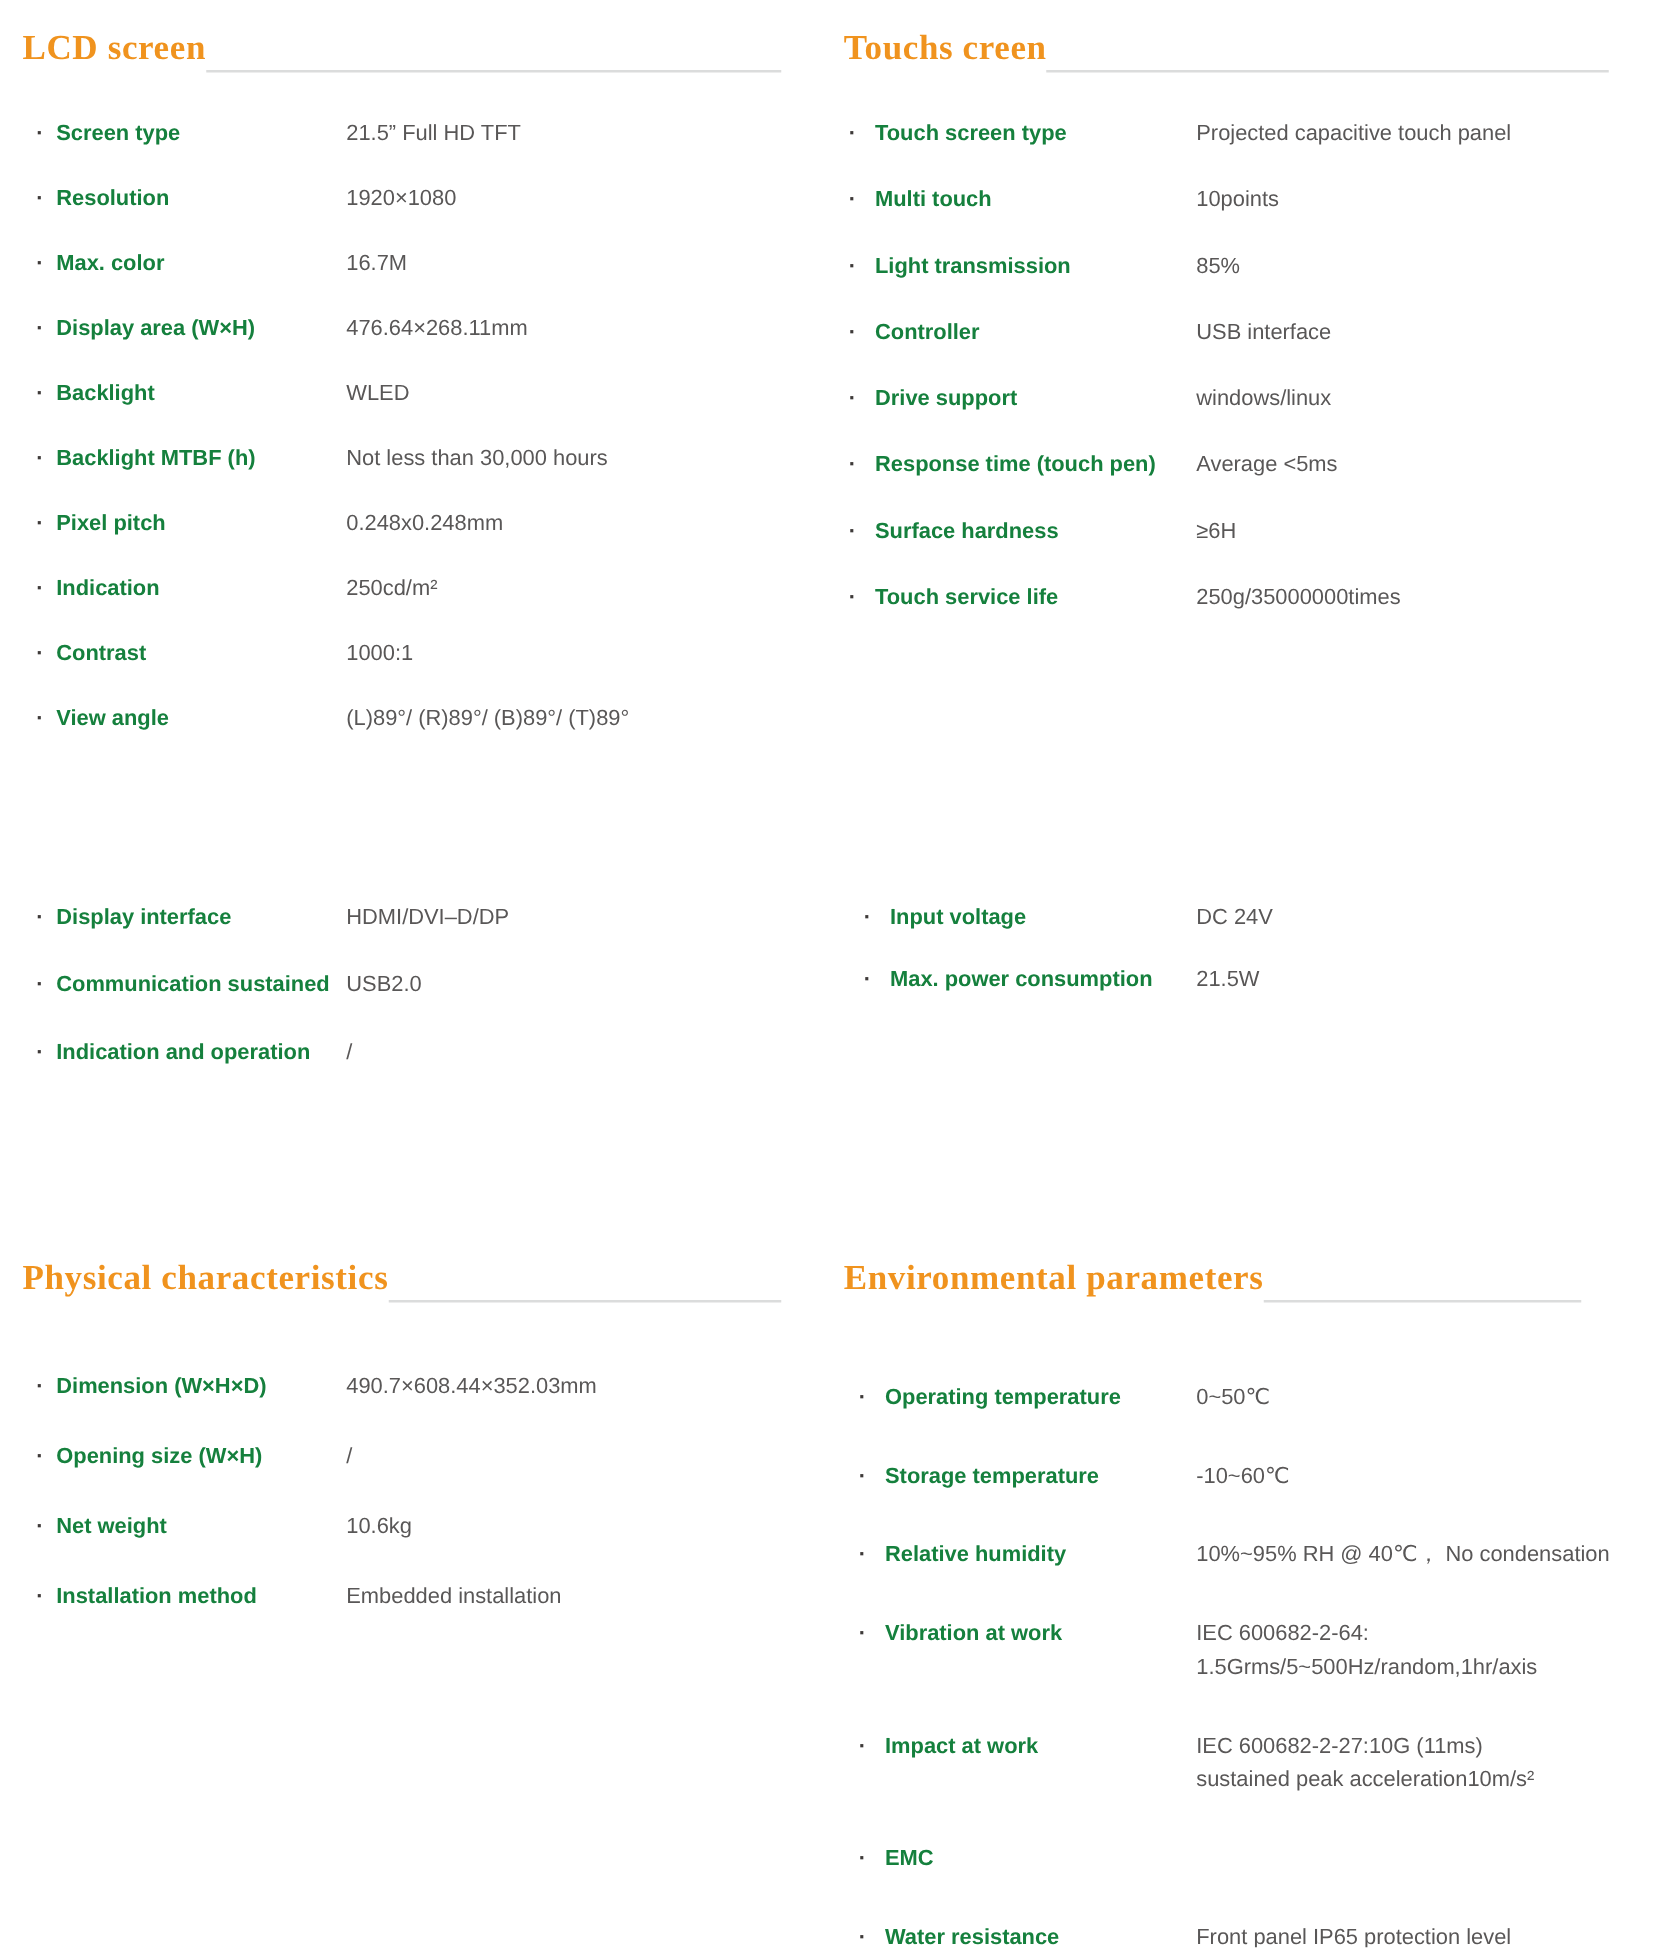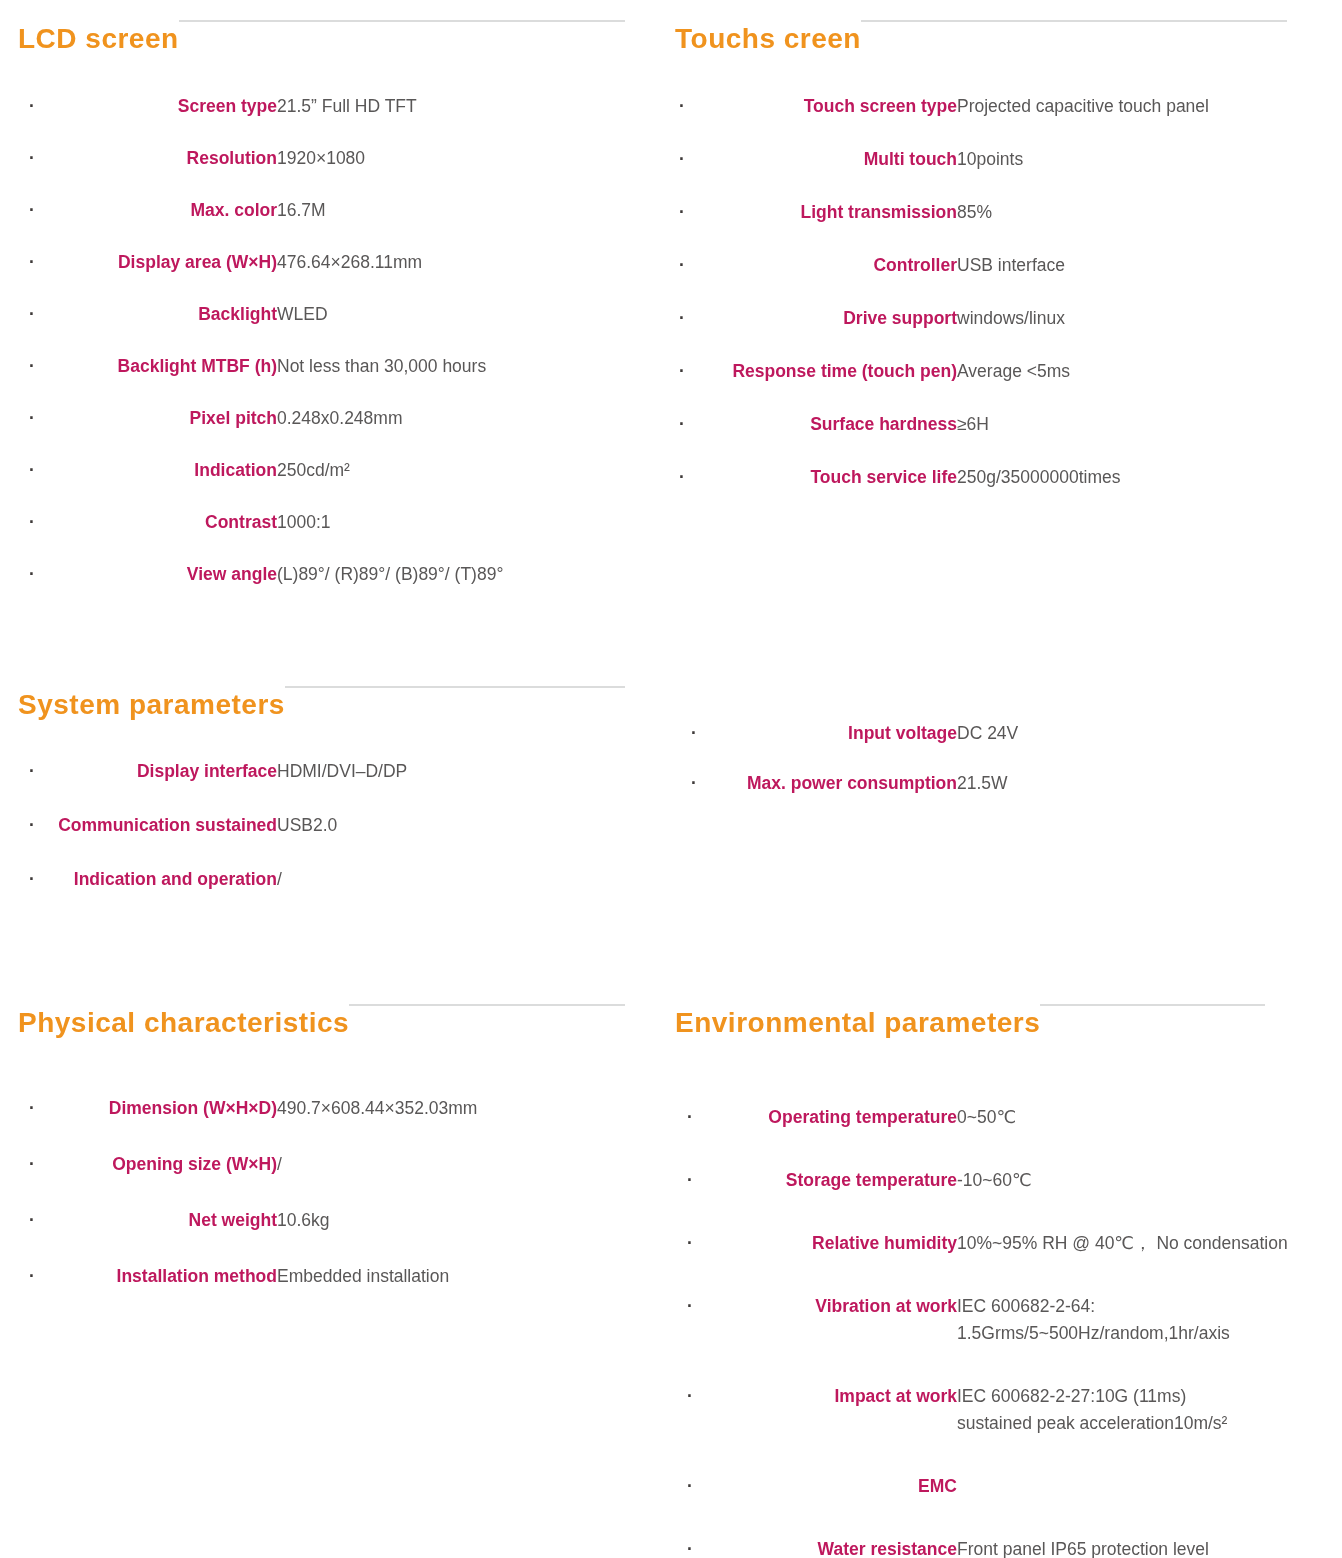--- a/index.html
+++ b/index.html
@@ -7,21 +7,21 @@
   .page{position:relative;width:1342px;height:1558px;background:#ffffff;overflow:hidden;}
 
   .spec-section{position:absolute;}
   .pos-1{left:18px;top:20px;width:607px;}
   .pos-2{left:675px;top:20px;width:650px;}
   .pos-3{left:18px;top:686px;width:607px;}
   .pos-4{left:675px;top:686px;width:650px;}
   .pos-5{left:18px;top:1004px;width:607px;}
   .pos-6{left:675px;top:1004px;width:650px;}
 
-  .sec-head{display:flex;align-items:flex-start;height:38px;}
+  .sec-head{display:flex;align-items:flex-end;height:38px;font-family:Liberation Serif, serif;}
   .sec-title{margin:0;font-size:28px;line-height:38px;font-weight:700;color:#F0931E;letter-spacing:0.5px;white-space:nowrap;}
   .sec-line{flex:1;height:2px;background:#DBDCDC;}
   .pos-2 .sec-line{margin-right:38px;}
   .pos-4 .sec-line{margin-right:70px;}
   .pos-6 .sec-line{margin-right:60px;}
 
   .rows{display:block;}
   .pos-1 .rows,.pos-2 .rows{margin-top:37px;}
   .pos-3 .rows,.pos-4 .rows{margin-top:36px;}
   .pos-5 .rows{margin-top:55px;}
@@ -29,21 +29,21 @@
 
   .spec-row{display:flex;align-items:flex-start;font-size:17.5px;line-height:23px;}
   .pos-1 .spec-row{margin-bottom:29px;}
   .pos-2 .spec-row{margin-bottom:30px;}
   .pos-3 .spec-row{margin-bottom:31px;}
   .pos-4 .spec-row{margin-bottom:27px;}
   .pos-5 .spec-row{margin-bottom:33px;}
   .pos-6 .spec-row{margin-bottom:36px;line-height:27px;}
 
   .bullet{flex:0 0 27px;box-sizing:border-box;padding-left:11px;color:#3E3A39;font-weight:700;}
-  .spec-label{flex:0 0 232px;color:#be185d;font-weight:700;text-align:right;}
+  .spec-label{flex:0 0 232px;color:#15803d;font-weight:700;}
   .spec-value{flex:1;color:#595757;font-weight:400;white-space:pre-line;}
 
   .pos-2 .bullet{flex-basis:25px;padding-left:4px;}
   .pos-2 .spec-label{flex-basis:257px;}
   .pos-4 .bullet{flex-basis:37px;padding-left:16px;}
   .pos-4 .spec-label{flex-basis:245px;}
   .pos-6 .bullet{flex-basis:33px;padding-left:12px;}
   .pos-6 .spec-label{flex-basis:249px;}
 </style>
 </head>
@@ -153,24 +153,20 @@
         </div>
         <div class="spec-row">
           <span class="bullet">·</span>
           <span class="spec-label">Touch service life</span>
           <span class="spec-value">250g/35000000times</span>
         </div>
       </div>
   </section>
 
   <section class="spec-section pos-3">
-    <div class="sec-head">
-      <h2 class="sec-title">System parameters</h2>
-      <div class="sec-line"></div>
-    </div>
     <div class="rows">
         <div class="spec-row">
           <span class="bullet">·</span>
           <span class="spec-label">Display interface</span>
           <span class="spec-value">HDMI/DVI–D/DP</span>
         </div>
         <div class="spec-row">
           <span class="bullet">·</span>
           <span class="spec-label">Communication sustained</span>
           <span class="spec-value">USB2.0</span>

